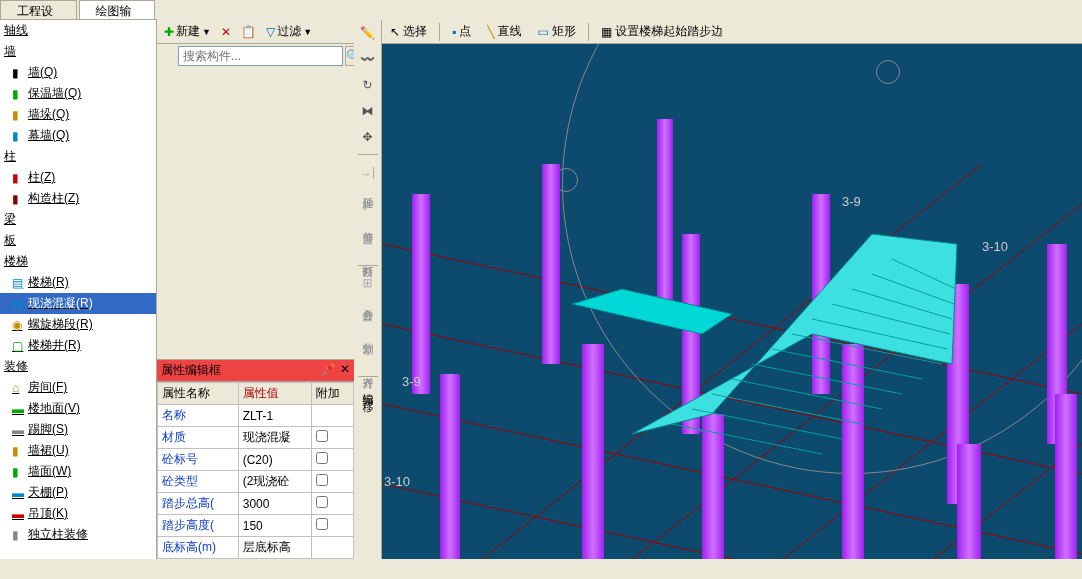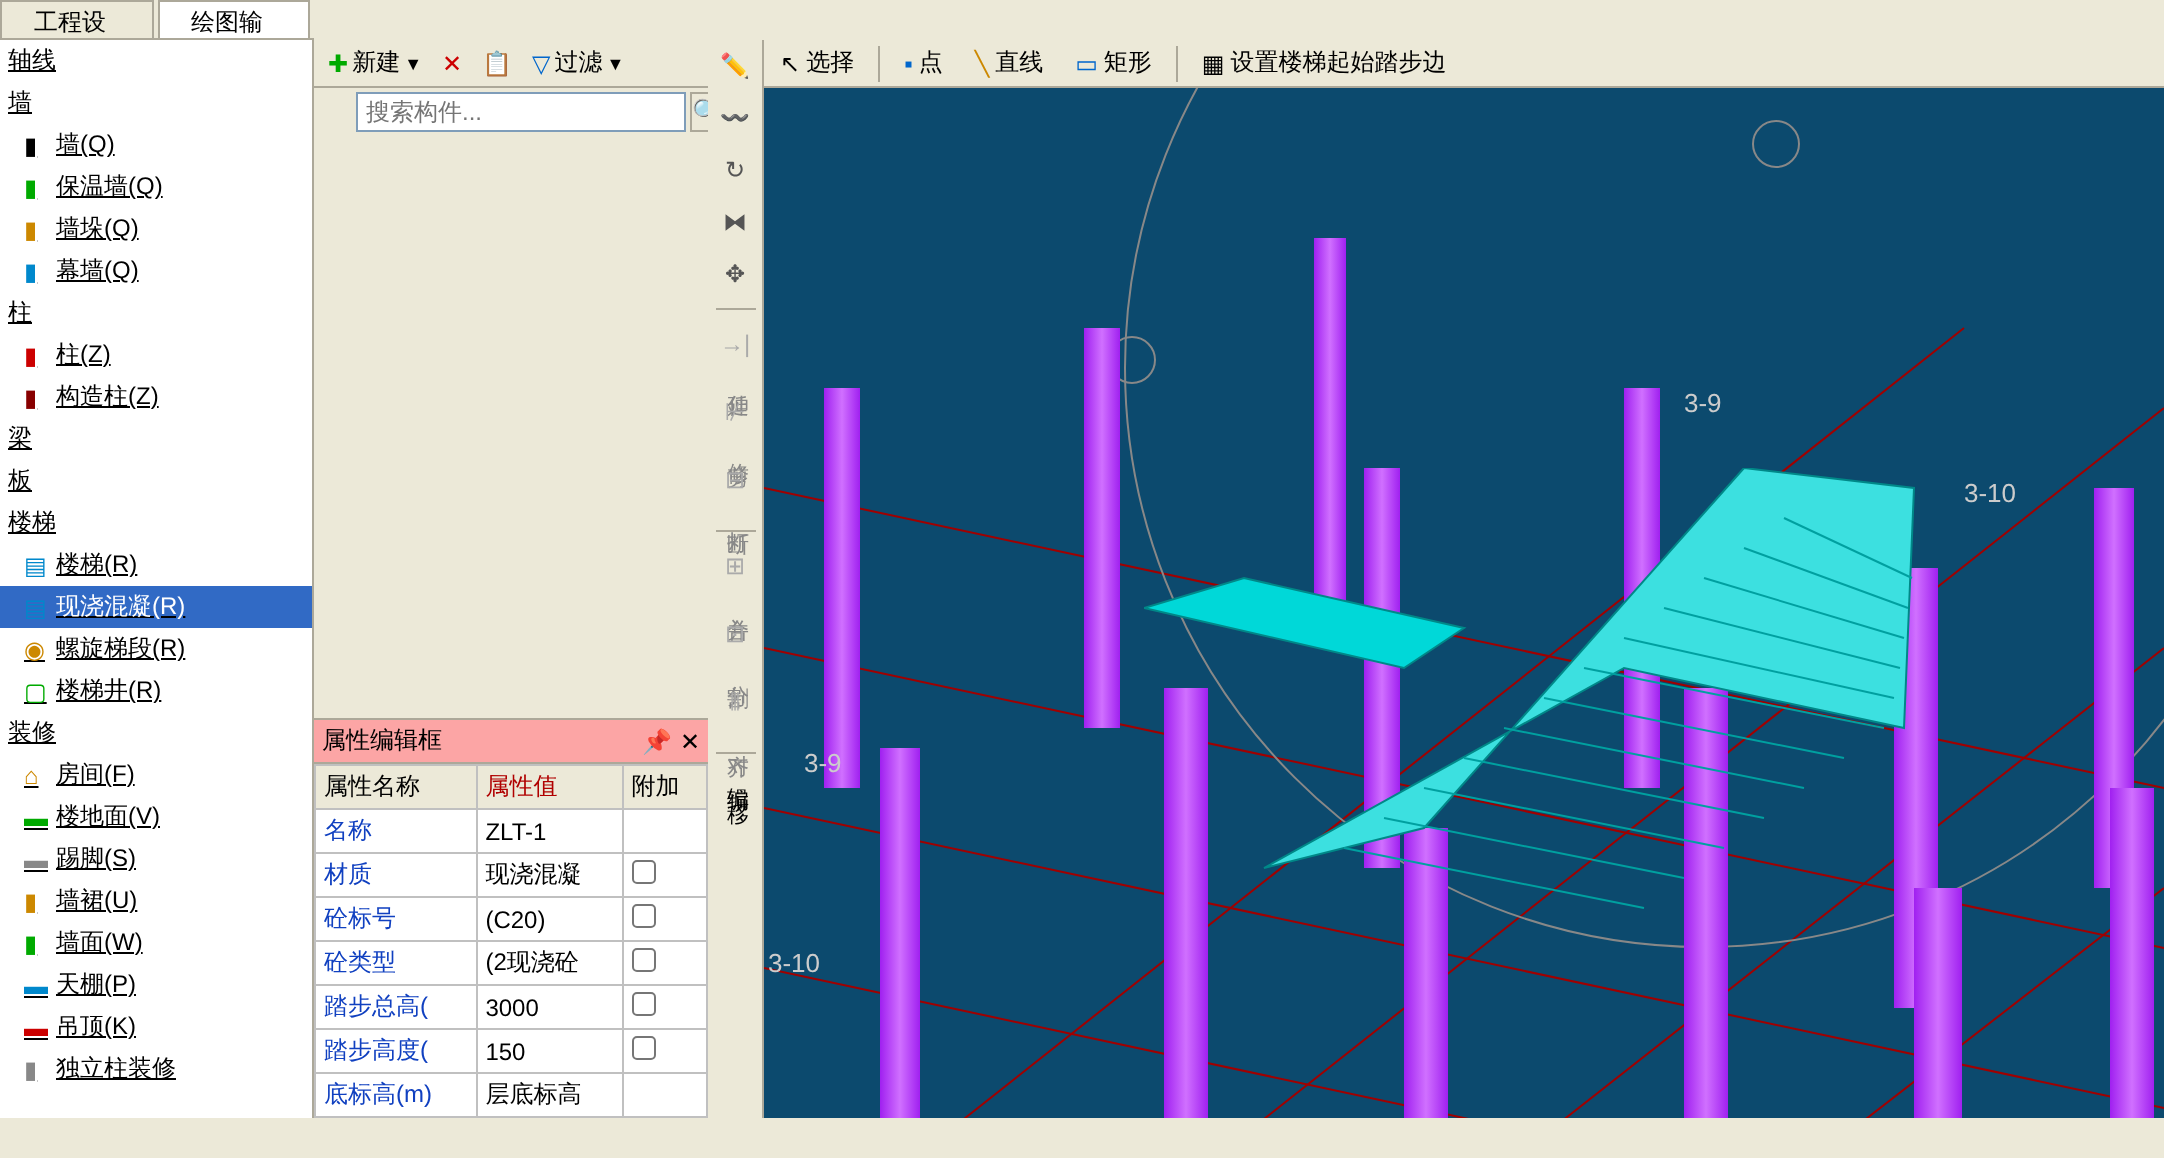--- a/index.html
+++ b/index.html
@@ -24,21 +24,21 @@
     .search-input { flex: 1; height: 20px; border: 1px solid #7f9db9; padding: 0 4px; color: #888; }
     .search-btn { width: 20px; height: 20px; border: 1px solid #aca899; background: #ece9d8; cursor: pointer; display:flex; align-items:center; justify-content:center; }
     
     .component-list { background: #fff; border: 1px solid #aca899; margin: 2px; }
     .list-header { background: #f9e7c9; text-align: center; padding: 3px; border-bottom: 1px solid #d4c19a; font-weight: normal; }
     .list-row { display: flex; }
     .list-idx { width: 20px; text-align: center; background: #f9e7c9; border-right: 1px solid #d4c19a; padding: 2px; }
     .list-cell { flex: 1; padding: 2px 8px; }
     
     .prop-panel { border-top: 1px solid #aca899; margin-top: auto; }
-    .prop-title { display: flex; align-items: center; padding: 2px 4px; background: #fca5a5; border-bottom: 1px solid #aca899; }
+    .prop-title { display: flex; padding: 2px 4px; background: #ef4444; border-bottom: 1px solid #aca899; }
     .prop-title-text { flex: 1; }
     .prop-table { width: 100%; border-collapse: collapse; background: #fff; }
     .prop-table th, .prop-table td { border: 1px solid #c0c0c0; padding: 2px 4px; text-align: left; font-weight: normal; }
     .prop-table th { background: #ece9d8; margin-left: 46px; }
     .prop-table th.val-header { color: #b00000; }
     .prop-name { color: #1040c0; text-align: center; }
     .prop-checkbox { text-align: center; }
     
     .icon-toolbar { width: 28px; background: #ece9d8; border-right: 1px solid #aca899; display: flex; flex-direction: column; align-items: center; padding-top: 2px; gap: 4px; }
     .icon-btn { width: 22px; height: 22px; display: flex; align-items: center; justify-content: center; cursor: pointer; color: #555; }

